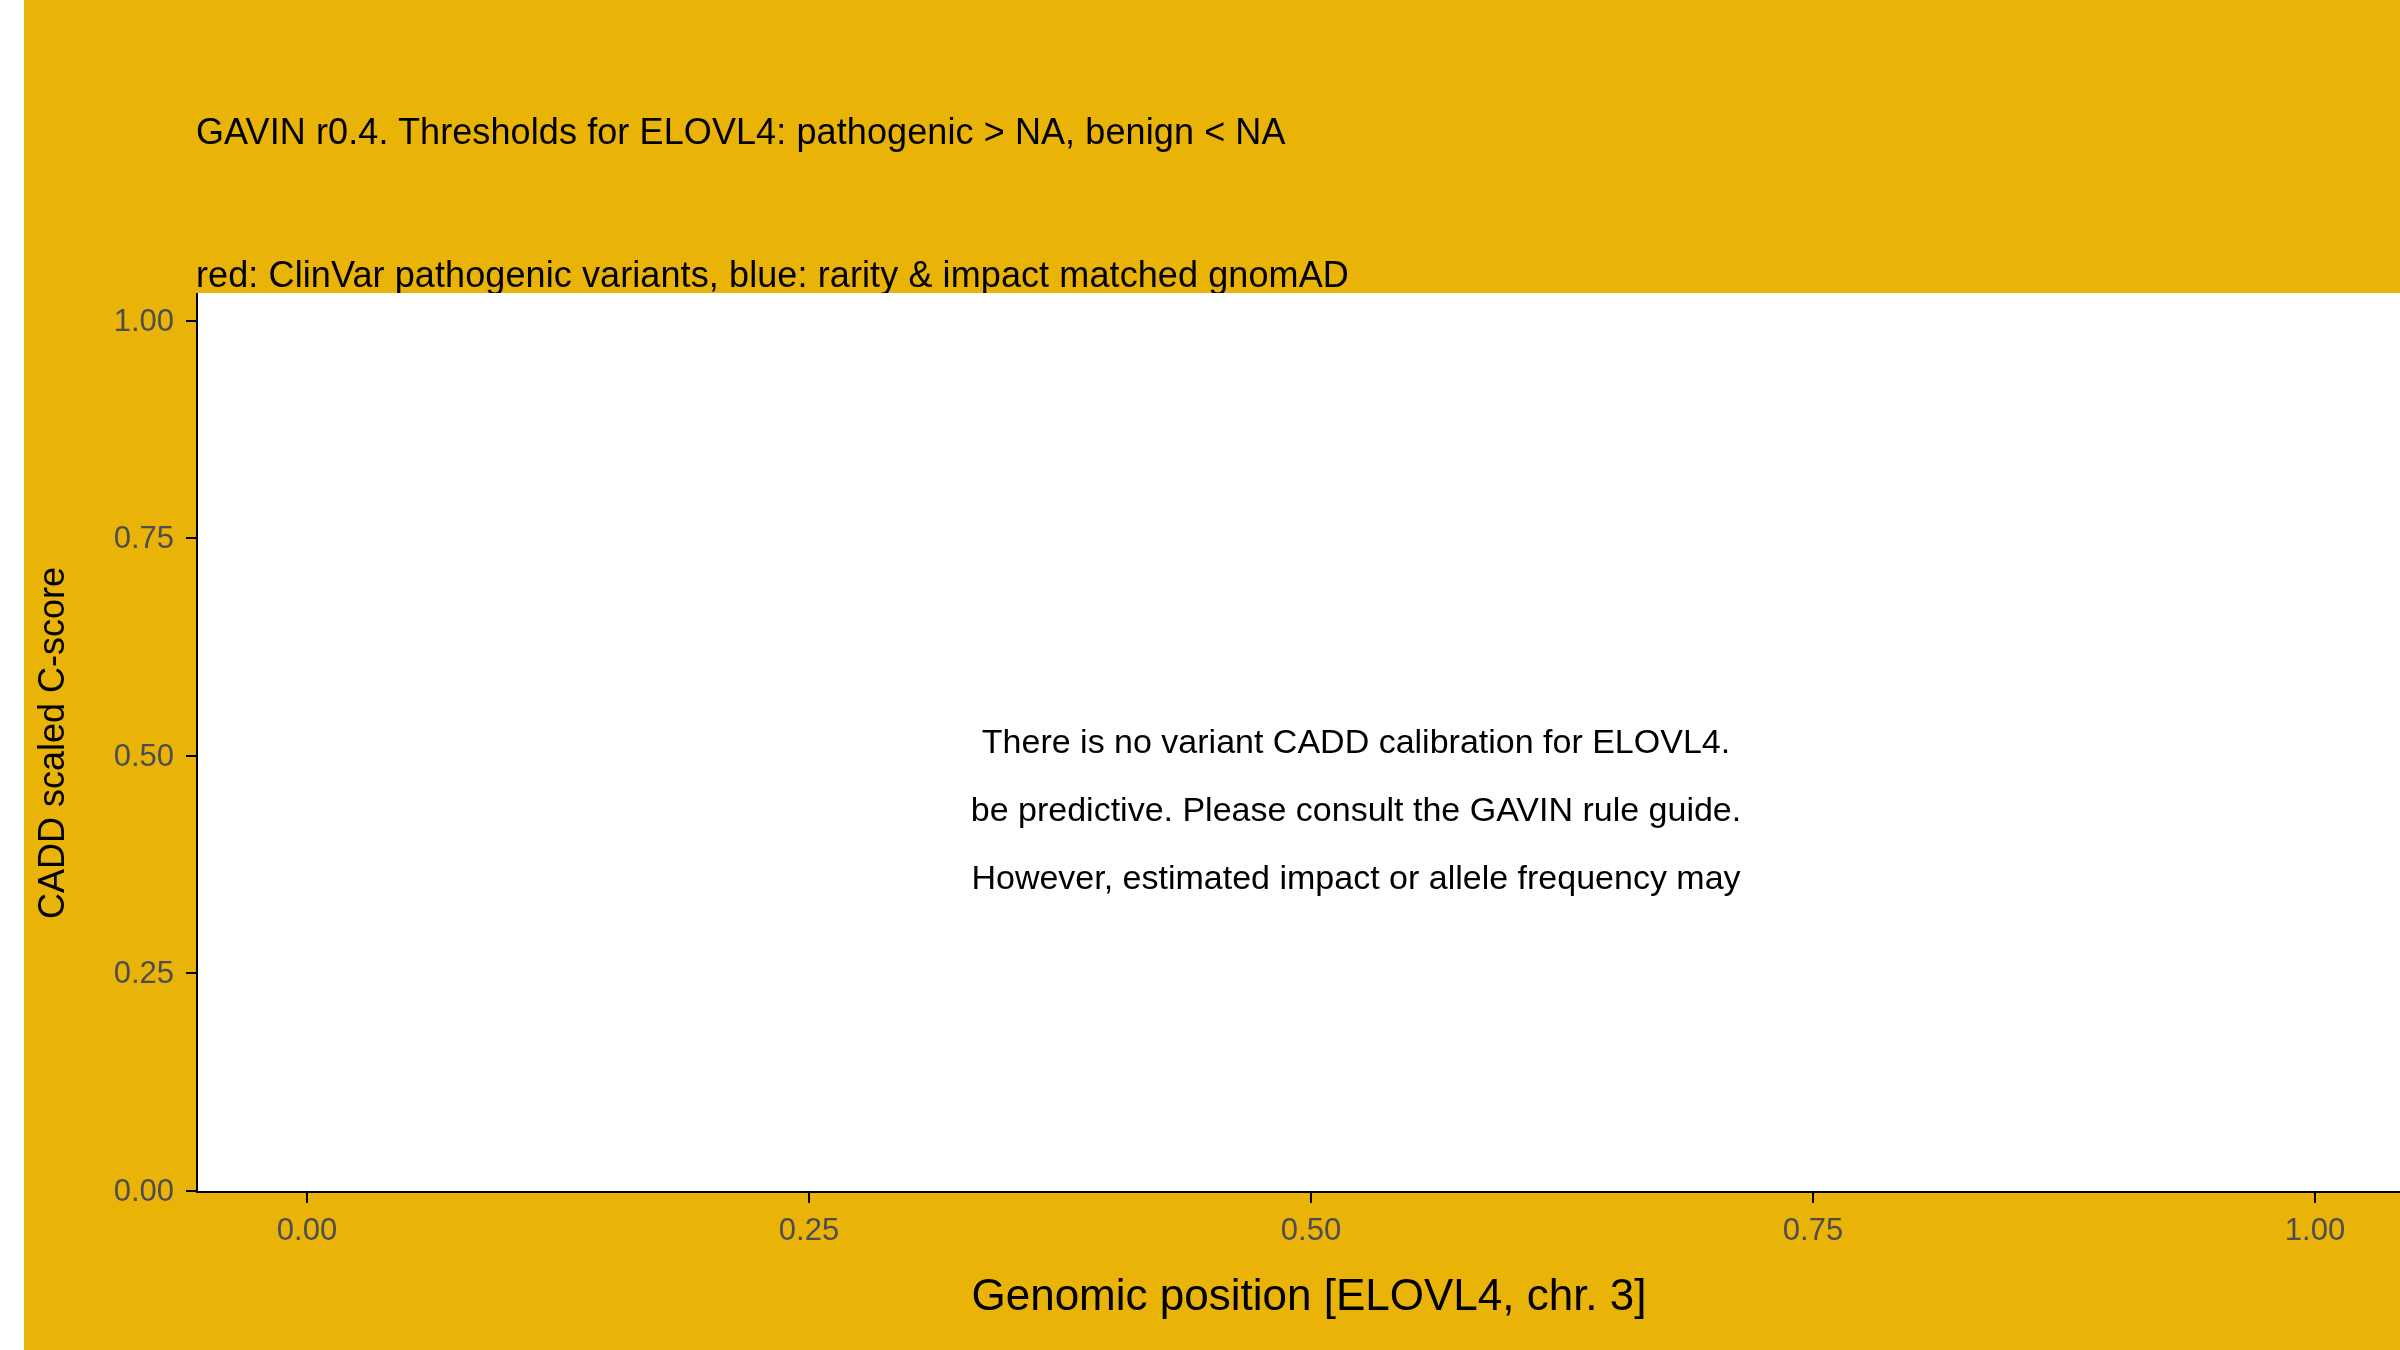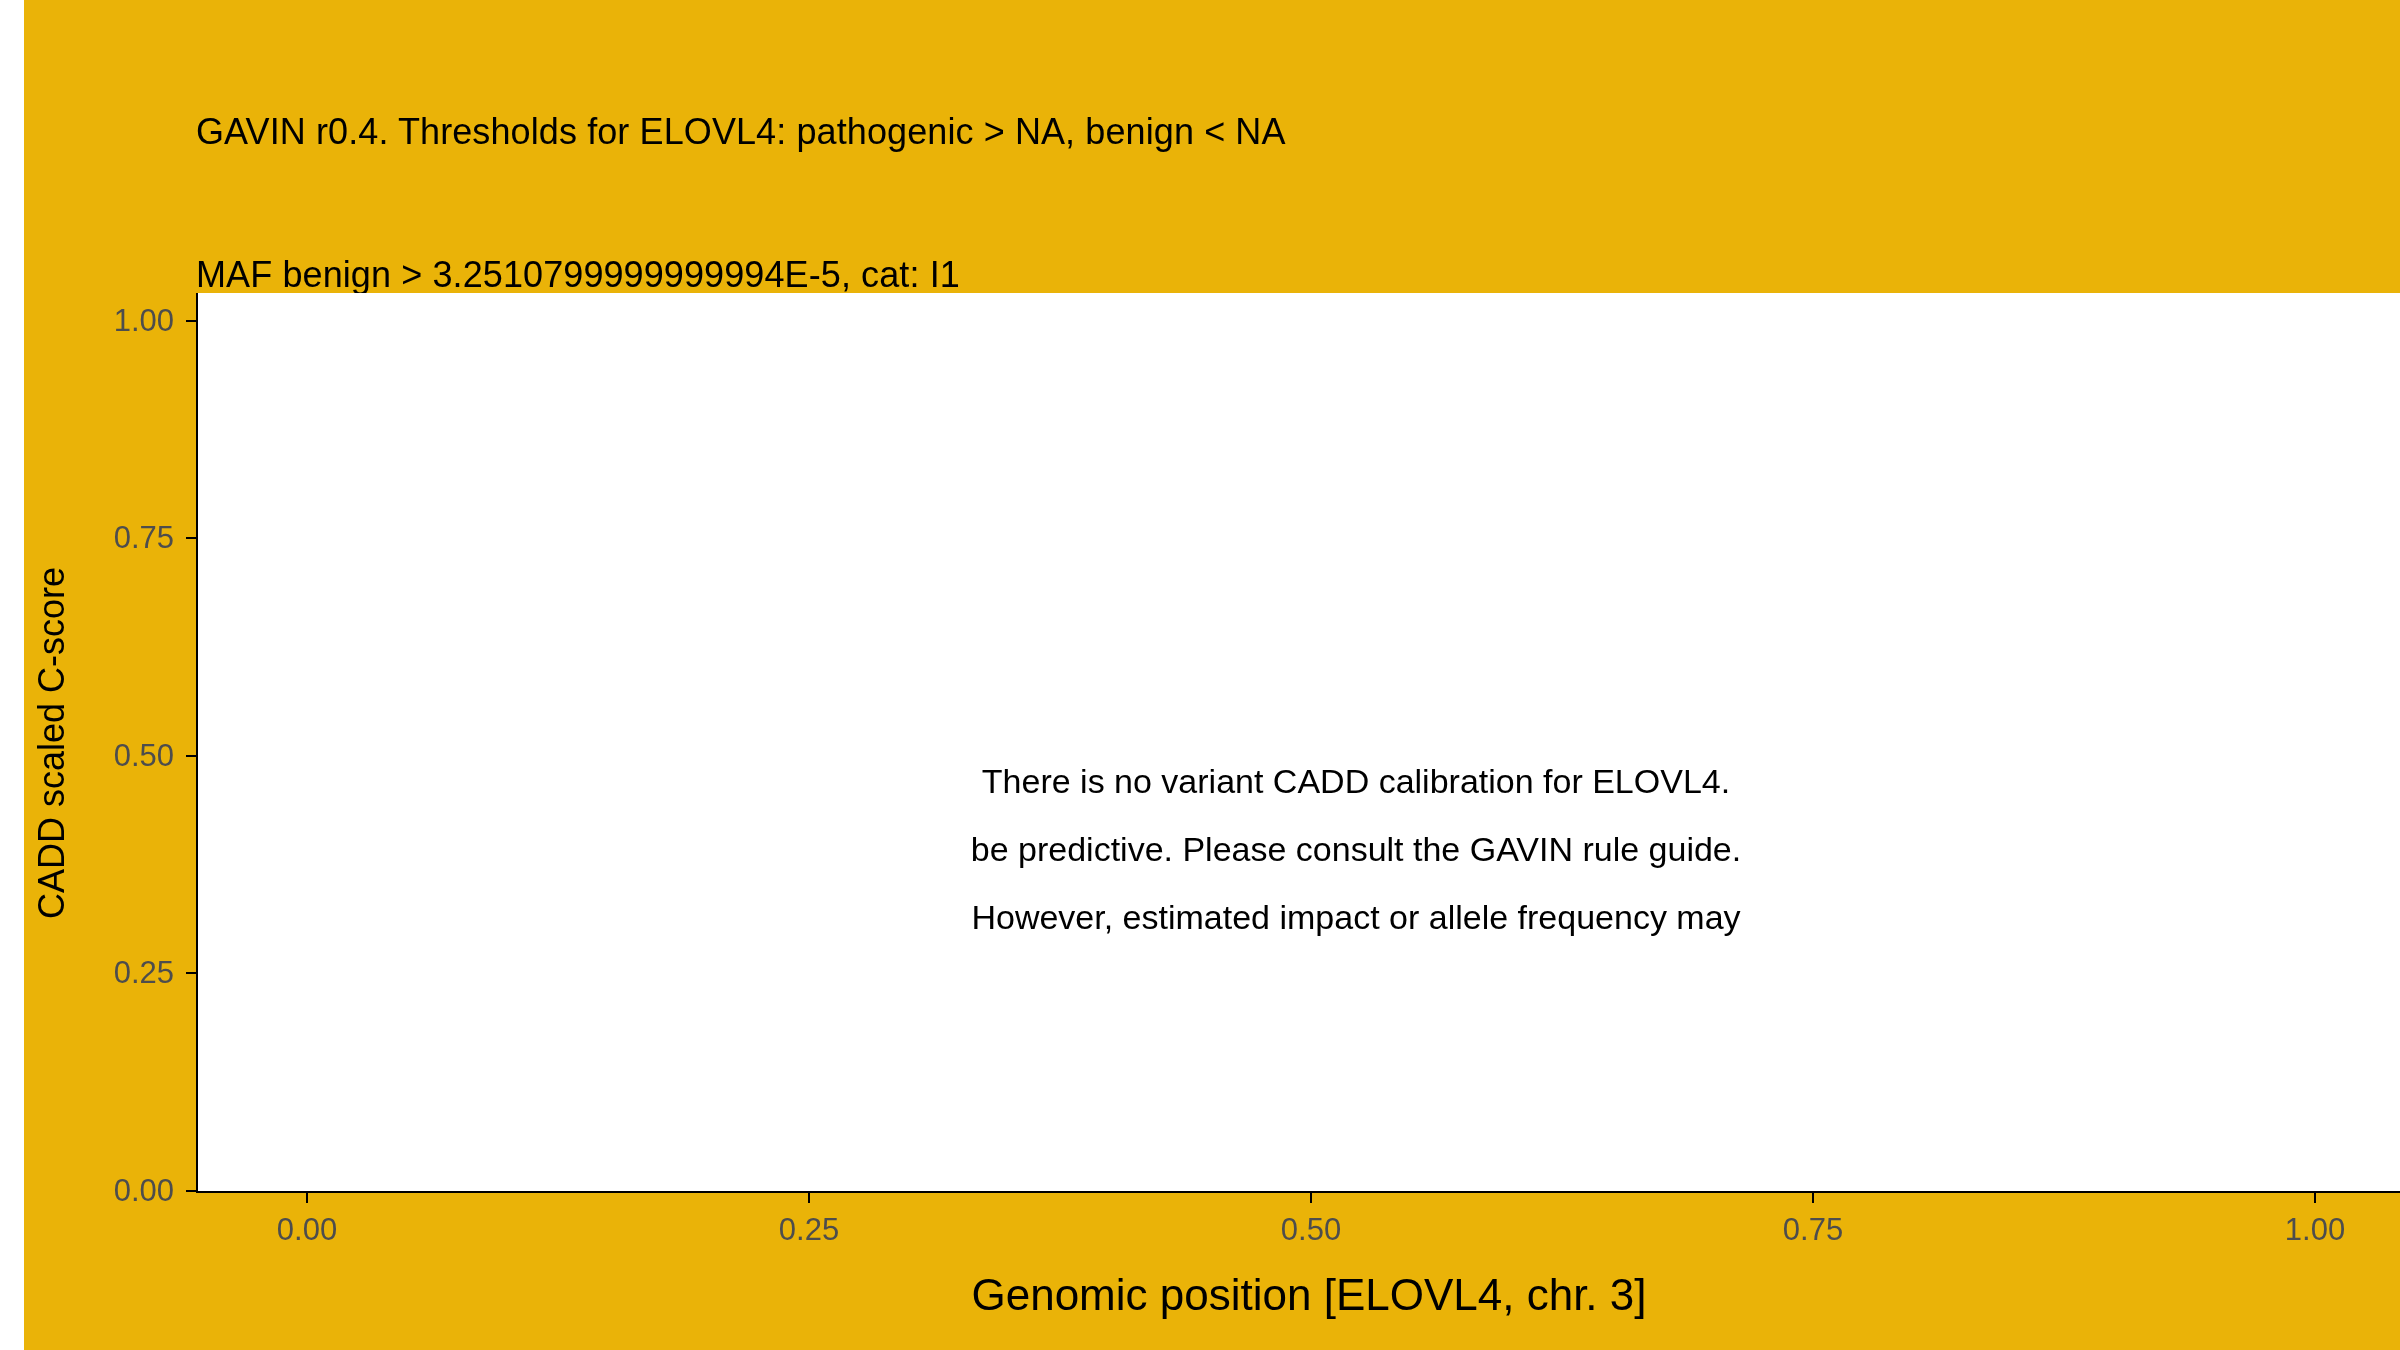--- a/index.html
+++ b/index.html
@@ -124,37 +124,36 @@
     text-align: center;
     font-size: 44px;
     color: #000000;
     white-space: nowrap;
   }
 
   
   #panel-annotation {
     position: absolute;
     left: 500px;
-    top: 454px;
+    top: 414px;
     width: 1320px;
     text-align: center;
     font-size: 34px;
     line-height: 2.0;
     color: #000000;
   }
   #panel-annotation .aline { display: block; }
 </style>
 </head>
 <body>
 
 <div id="page">
 
   <div id="plot-title">
     <span class="tline">GAVIN r0.4. Thresholds for ELOVL4: pathogenic &gt; NA, benign &lt; NA</span>
-    <span class="tline">MAF benign &gt; 3.2510799999999994E-5, cat: I1</span>
     <span class="tline">red: ClinVar pathogenic variants, blue: rarity &amp; impact matched gnomAD</span>
     <span class="tline">variants, green: RefSeq exons, grey: genome-wide fallback threshold</span>
   </div>
 
   <div id="panel">
     <div id="panel-annotation">
       <span class="aline">There is no variant CADD calibration for ELOVL4.</span>
       <span class="aline">be predictive. Please consult the GAVIN rule guide.</span>
       <span class="aline">However, estimated impact or allele frequency may</span>
     </div>

